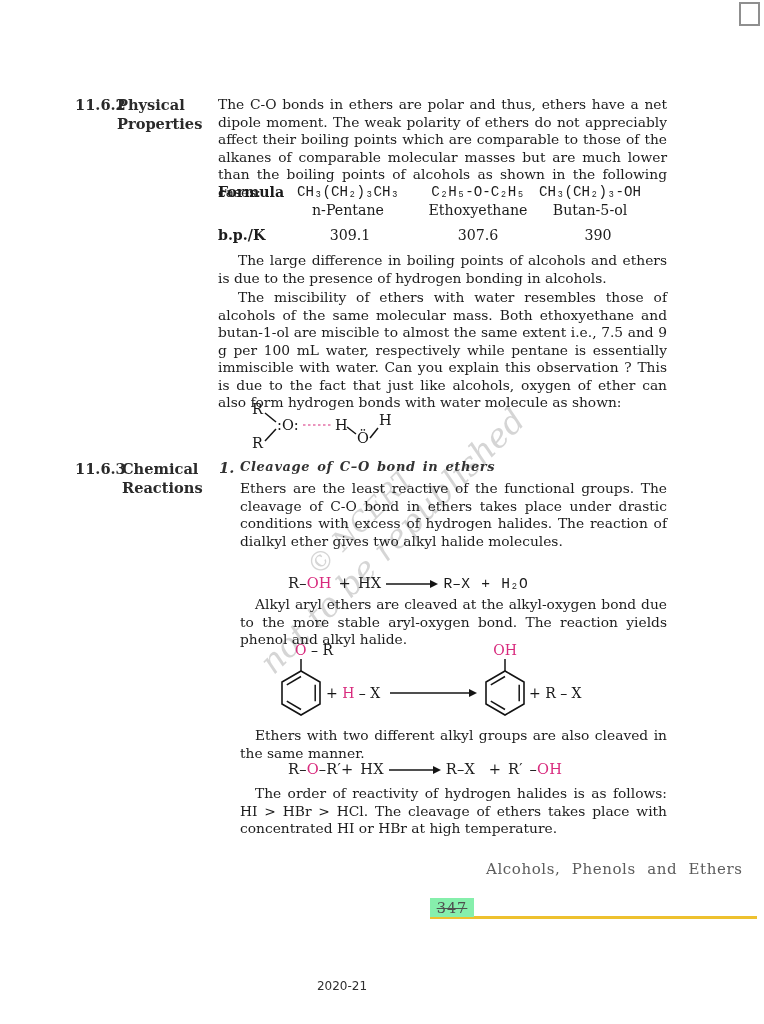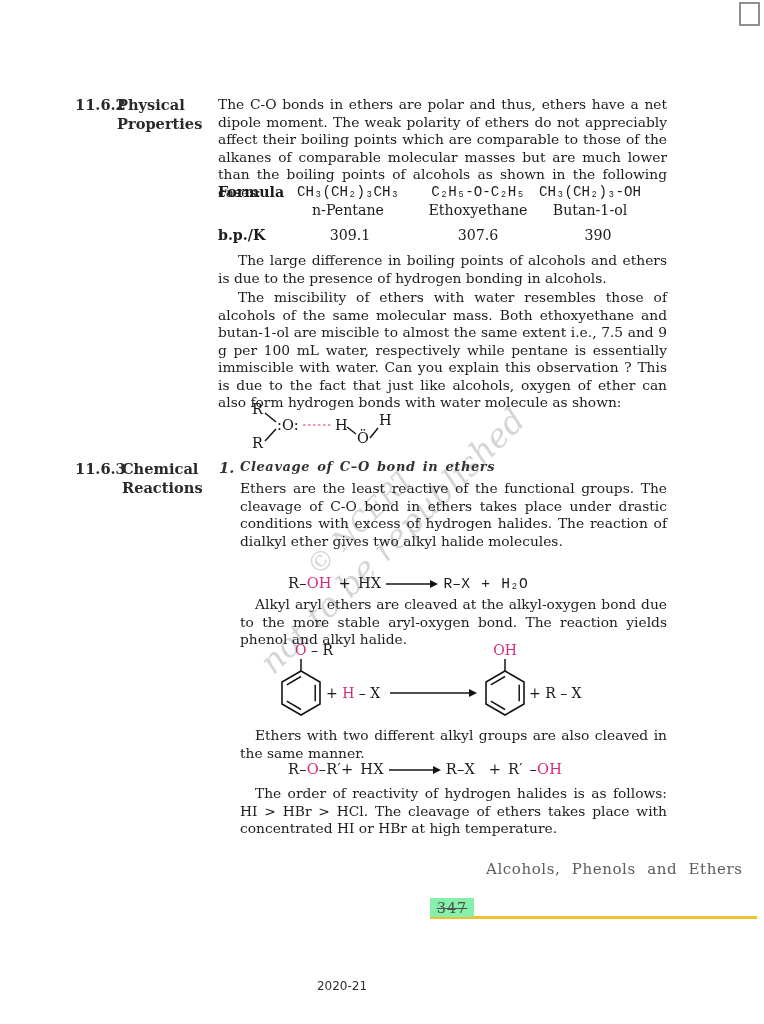--- a/index.html
+++ b/index.html
@@ -59,21 +59,21 @@
 
     <div class="abs body-text" style="left:218px;top:96px;width:449px;">The C-O bonds in ethers are polar and thus, ethers have a net dipole moment. The weak polarity of ethers do not appreciably affect their boiling points which are comparable to those of the alkanes of comparable molecular masses but are much lower than the boiling points of alcohols as shown in the following cases:</div>
 
     <div class="abs tbl-bold" style="left:218px;top:184px;">Formula</div>
     <div class="abs tbl-cell sub" style="left:283px;top:184px;width:130px;">CH₃(CH₂)₃CH₃</div>
     <div class="abs tbl-cell sub" style="left:413px;top:184px;width:130px;">C₂H₅-O-C₂H₅</div>
     <div class="abs tbl-cell sub" style="left:525px;top:184px;width:130px;">CH₃(CH₂)₃-OH</div>
 
     <div class="abs tbl-cell" style="left:283px;top:202px;width:130px;">n-Pentane</div>
     <div class="abs tbl-cell" style="left:413px;top:202px;width:130px;">Ethoxyethane</div>
-    <div class="abs tbl-cell" style="left:525px;top:202px;width:130px;">Butan-1-ol</div>
+    <div class="abs tbl-cell" style="left:525px;top:202px;width:130px;">Butan-5-ol</div>
 
     <div class="abs tbl-bold" style="left:218px;top:227px;">b.p./K</div>
     <div class="abs tbl-cell" style="left:285px;top:227px;width:130px;">309.1</div>
     <div class="abs tbl-cell" style="left:413px;top:227px;width:130px;">307.6</div>
     <div class="abs tbl-cell" style="left:533px;top:227px;width:130px;">390</div>
 
     <div class="abs body-text indent20" style="left:218px;top:252px;width:449px;">The large difference in boiling points of alcohols and ethers is due to the presence of hydrogen bonding in alcohols.</div>
 
     <div class="abs body-text indent20" style="left:218px;top:289px;width:449px;">The miscibility of ethers with water resembles those of alcohols of the same molecular mass. Both ethoxyethane and butan-1-ol are miscible to almost the same extent i.e., 7.5 and 9 g per 100 mL water, respectively while pentane is essentially immiscible with water. Can you explain this observation ? This is due to the fact that just like alcohols, oxygen of ether can also form hydrogen bonds with water molecule as shown:</div>
 

